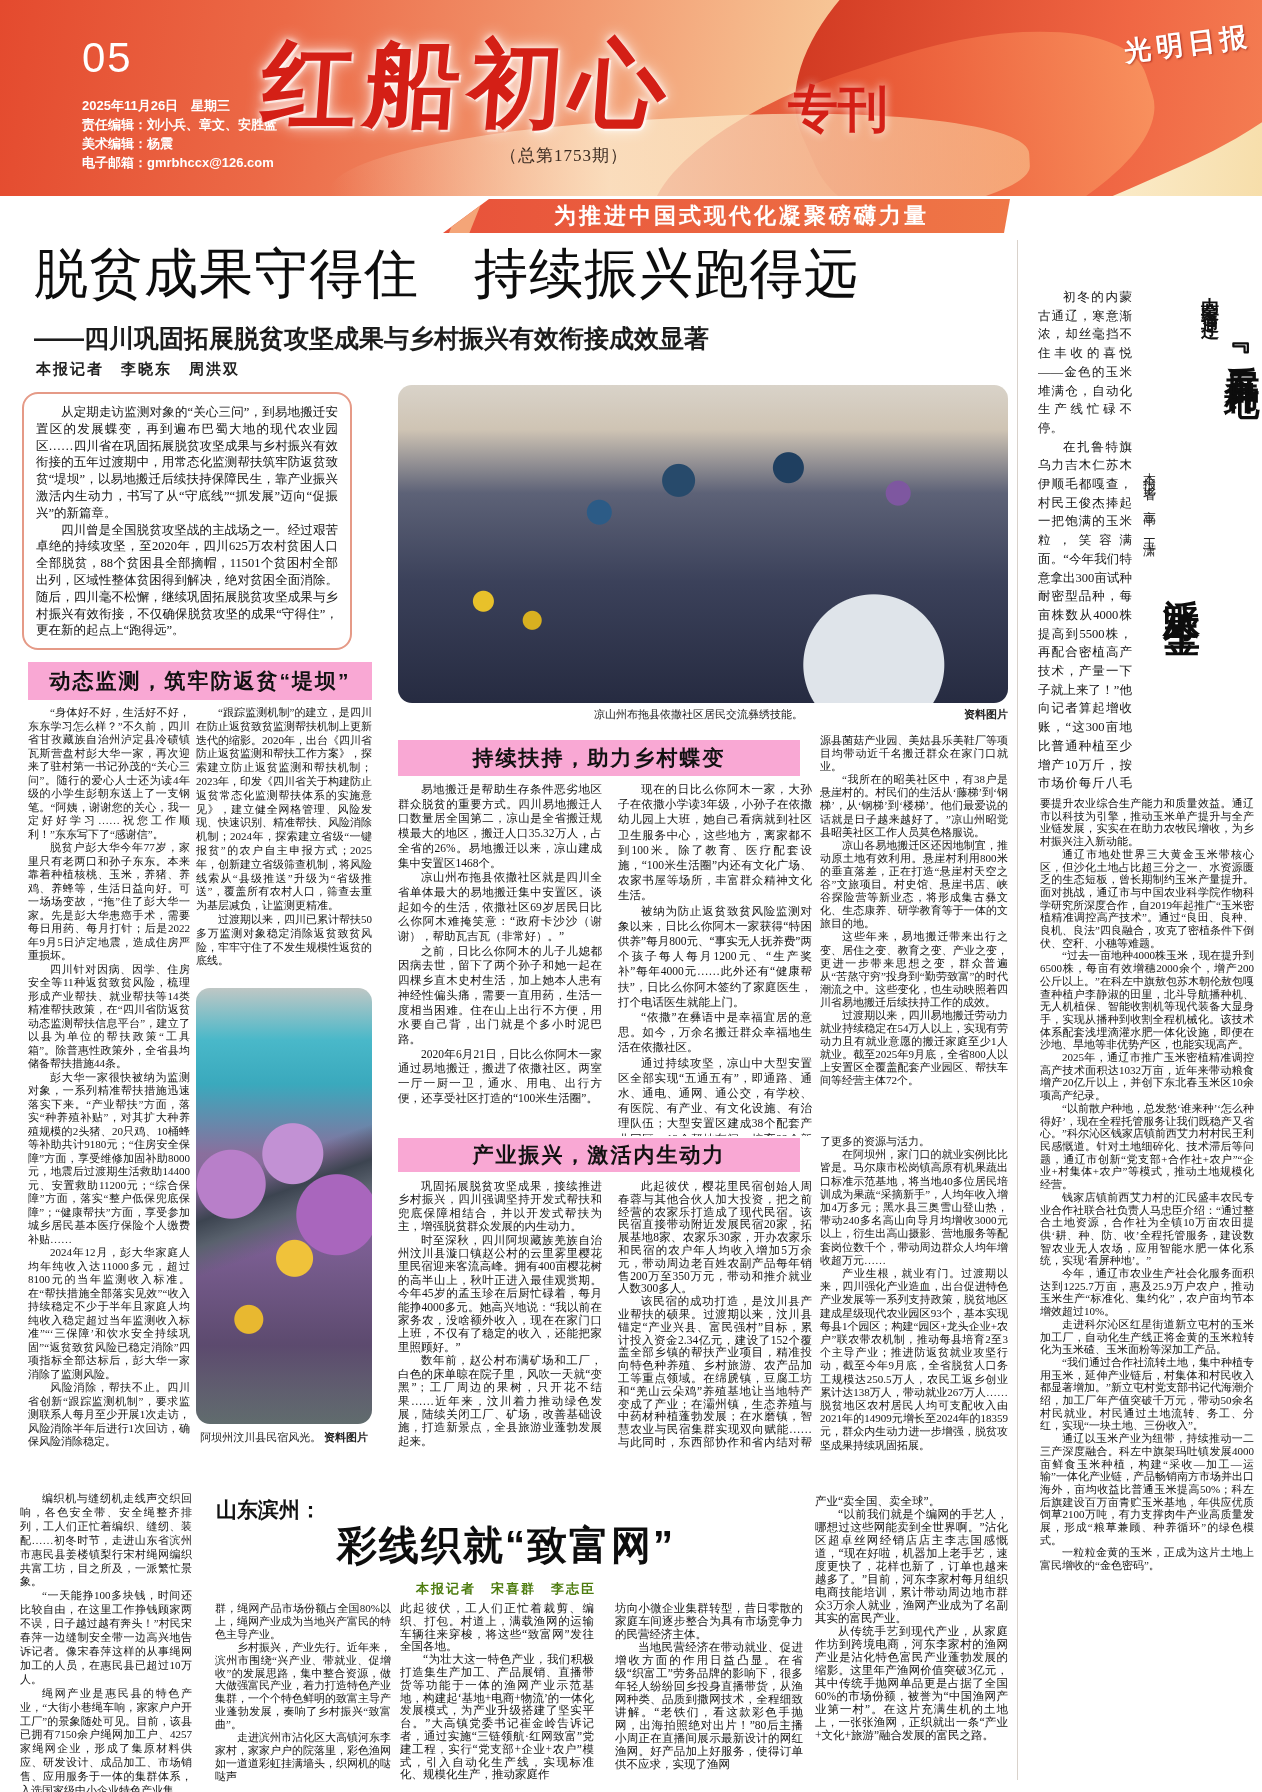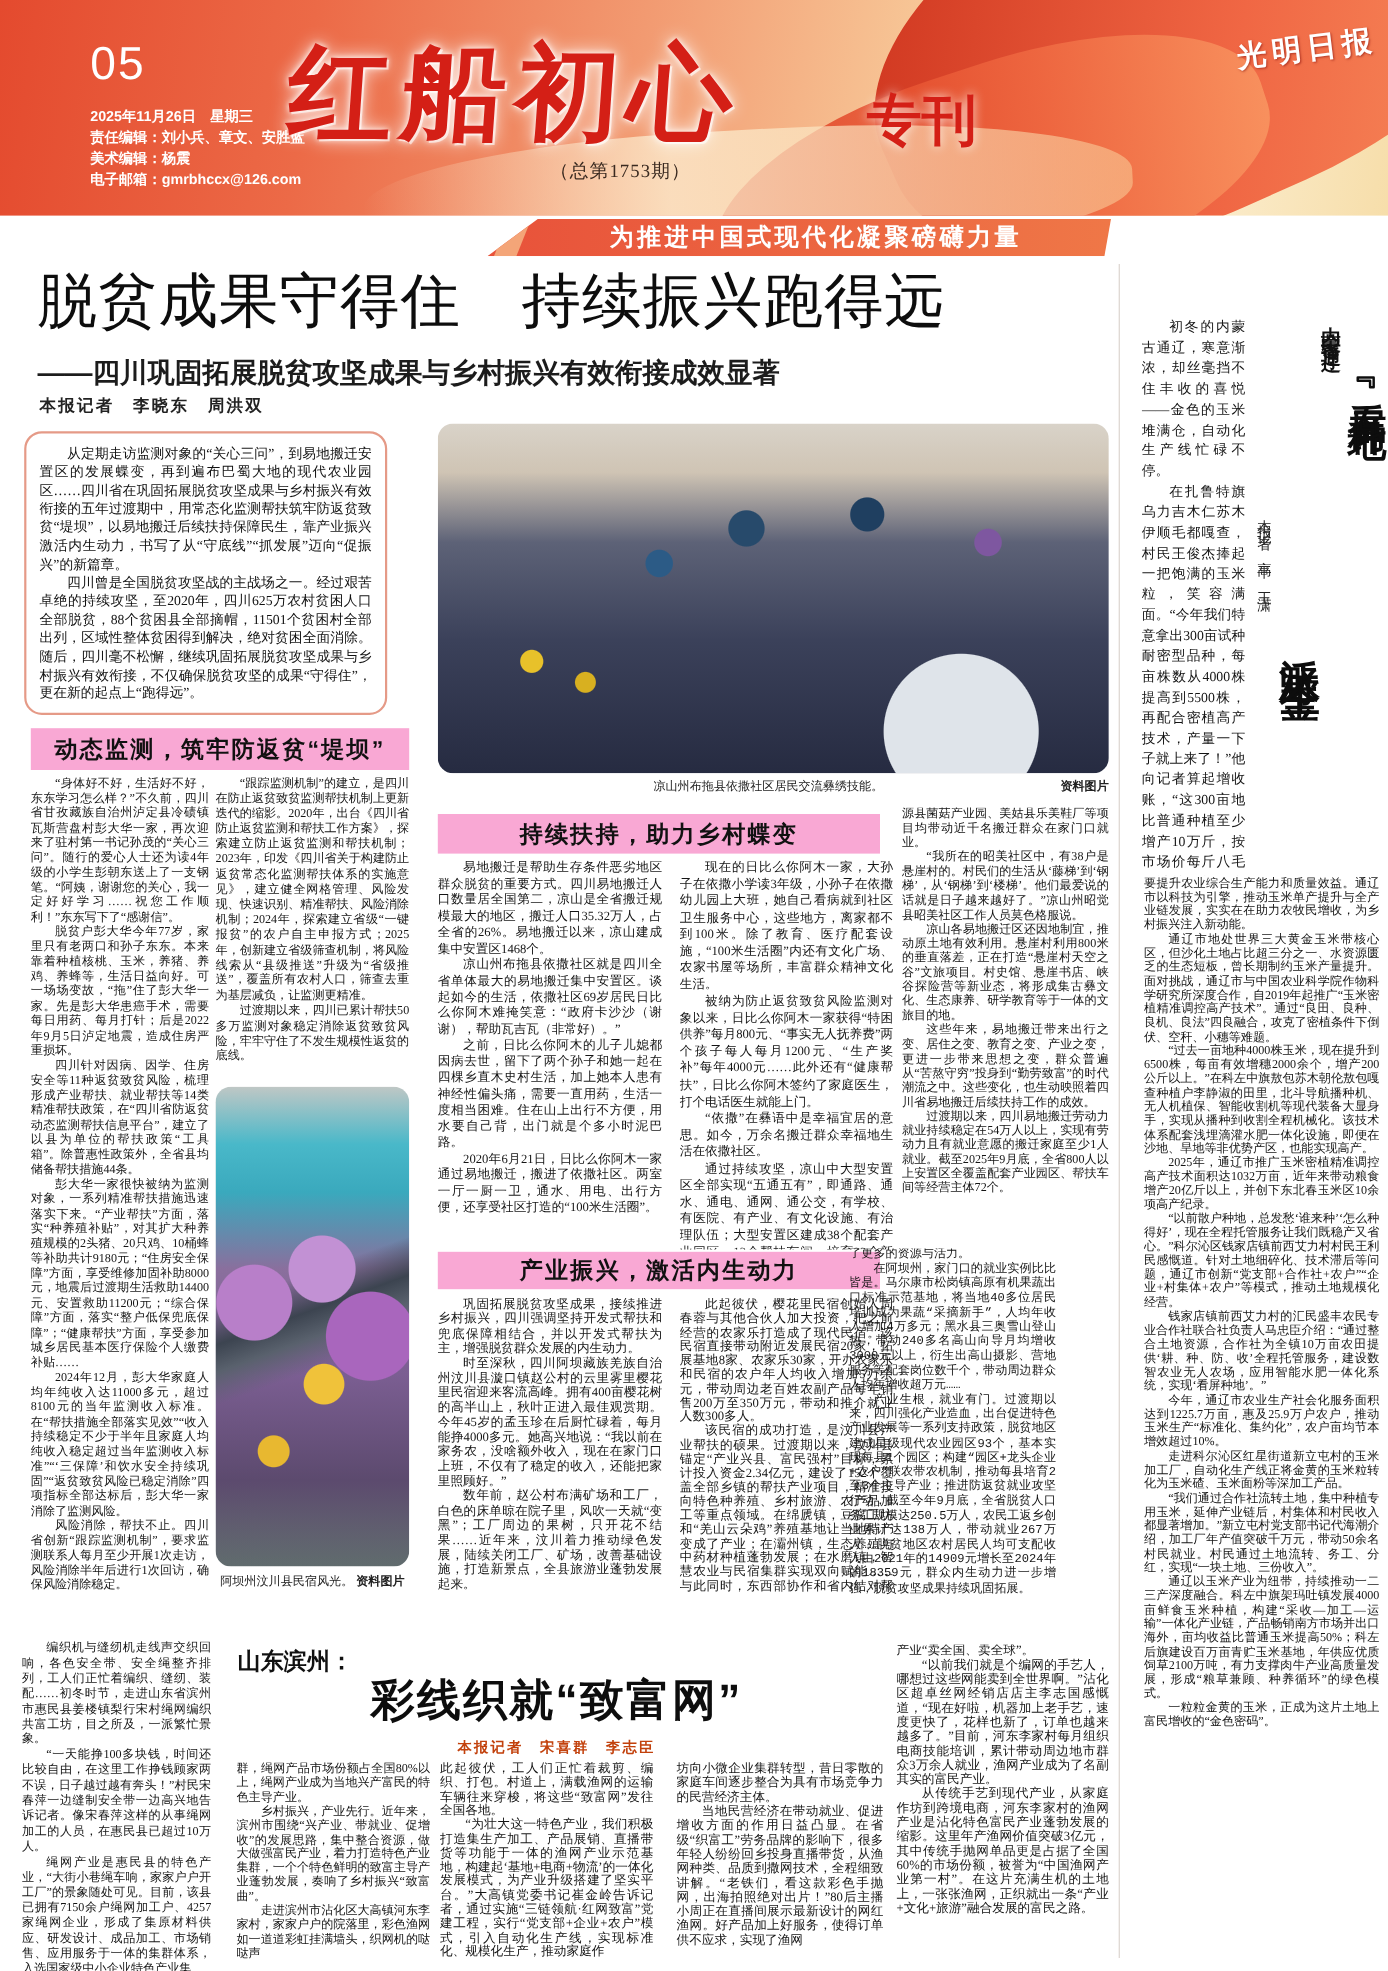--- a/index.html
+++ b/index.html
@@ -87,21 +87,21 @@
   #tl-title2{left:1156px;top:570px;font-size:37px;font-weight:900;color:#0d0d0d;letter-spacing:7px;
     font-family:"Liberation Sans",sans-serif;}
   #tl-col-narrow{left:1038px;top:288px;width:94px;height:508px;font-size:12.5px;line-height:18.7px;}
   #tl-col-wide{left:1040px;top:797px;width:214px;height:972px;font-size:11px;line-height:12.7px;}
   
   #bz-kicker{position:absolute;left:216px;top:1496px;font-family:"Liberation Sans",sans-serif;
     font-size:21px;font-weight:900;color:#111;}
   #bz-headline{position:absolute;left:210px;top:1518px;width:592px;text-align:center;
     font-family:"Liberation Sans",sans-serif;font-size:40px;font-weight:900;color:#0d0d0d;letter-spacing:2px;}
   #bz-byline{position:absolute;left:210px;top:1580px;width:592px;text-align:center;
-    font-size:13px;font-weight:700;color:#c2410c;letter-spacing:2px;}
+    font-size:13px;font-weight:700;color:#4d7c0f;letter-spacing:2px;}
 </style>
 </head>
 <body>
 
 <div id="page">
 
   <div id="masthead">
     <div class="ribbon" id="ribbon-a"></div>
     <div class="ribbon" id="ribbon-b"></div>
     <div class="ribbon" id="ribbon-c"></div>
@@ -187,21 +187,21 @@
   </div>
   <div class="col" style="left:398px;top:1180px;width:204px;height:268px;font-size:11.5px;line-height:13.4px;">
       <p>巩固拓展脱贫攻坚成果，接续推进乡村振兴，四川强调坚持开发式帮扶和兜底保障相结合，并以开发式帮扶为主，增强脱贫群众发展的内生动力。</p>
       <p>时至深秋，四川阿坝藏族羌族自治州汶川县漩口镇赵公村的云里雾里樱花里民宿迎来客流高峰。拥有400亩樱花树的高半山上，秋叶正进入最佳观赏期。今年45岁的孟玉珍在后厨忙碌着，每月能挣4000多元。她高兴地说：“我以前在家务农，没啥额外收入，现在在家门口上班，不仅有了稳定的收入，还能把家里照顾好。”</p>
       <p>数年前，赵公村布满矿场和工厂，白色的床单晾在院子里，风吹一天就“变黑”；工厂周边的果树，只开花不结果……近年来，汶川着力推动绿色发展，陆续关闭工厂、矿场，改善基础设施，打造新景点，全县旅游业蓬勃发展起来。</p>
     </div>
   <div class="col" style="left:618px;top:1180px;width:194px;height:268px;font-size:11.5px;line-height:12.8px;">
       <p>此起彼伏，樱花里民宿创始人周春蓉与其他合伙人加大投资，把之前经营的农家乐打造成了现代民宿。该民宿直接带动附近发展民宿20家，拓展基地8家、农家乐30家，开办农家乐和民宿的农户年人均收入增加5万余元，带动周边老百姓农副产品每年销售200万至350万元，带动和推介就业人数300多人。</p>
       <p>该民宿的成功打造，是汶川县产业帮扶的硕果。过渡期以来，汶川县锚定“产业兴县、富民强村”目标，累计投入资金2.34亿元，建设了152个覆盖全部乡镇的帮扶产业项目，精准投向特色种养殖、乡村旅游、农产品加工等重点领域。在绵虒镇，豆腐工坊和“羌山云朵鸡”养殖基地让当地特产变成了产业；在灞州镇，生态养殖与中药材种植蓬勃发展；在水磨镇，智慧农业与民宿集群实现双向赋能……与此同时，东西部协作和省内结对帮扶也为这片土地注入</p>
     </div>
-  <div class="col" style="left:772px;top:1135px;width:188px;height:318px;line-height:13.2px;font-family:Liberation Mono, monospace;">
+  <div class="col" style="left:820px;top:1135px;width:188px;height:318px;line-height:13.2px;">
       <p class="cont">了更多的资源与活力。</p>
       <p>在阿坝州，家门口的就业实例比比皆是。马尔康市松岗镇高原有机果蔬出口标准示范基地，将当地40多位居民培训成为果蔬“采摘新手”，人均年收入增加4万多元；黑水县三奥雪山登山热，带动240多名高山向导月均增收3000元以上，衍生出高山摄影、营地服务等配套岗位数千个，带动周边群众人均年增收超万元……</p>
       <p>产业生根，就业有门。过渡期以来，四川强化产业造血，出台促进特色产业发展等一系列支持政策，脱贫地区建成星级现代农业园区93个，基本实现每县1个园区；构建“园区+龙头企业+农户”联农带农机制，推动每县培育2至3个主导产业；推进防返贫就业攻坚行动，截至今年9月底，全省脱贫人口务工规模达250.5万人，农民工返乡创业累计达138万人，带动就业267万人……脱贫地区农村居民人均可支配收入由2021年的14909元增长至2024年的18359元，群众内生动力进一步增强，脱贫攻坚成果持续巩固拓展。</p>
     </div>
 
   <div id="side-rule"></div>
   <div class="vert" id="tl-kicker">内蒙古通辽：</div>
   <div class="vert" id="tl-title">『看屏种地』</div>
   <div class="vert" id="tl-byline">本报记者　高平　王潇</div>
   <div class="vert" id="tl-title2">沃野生金</div>

